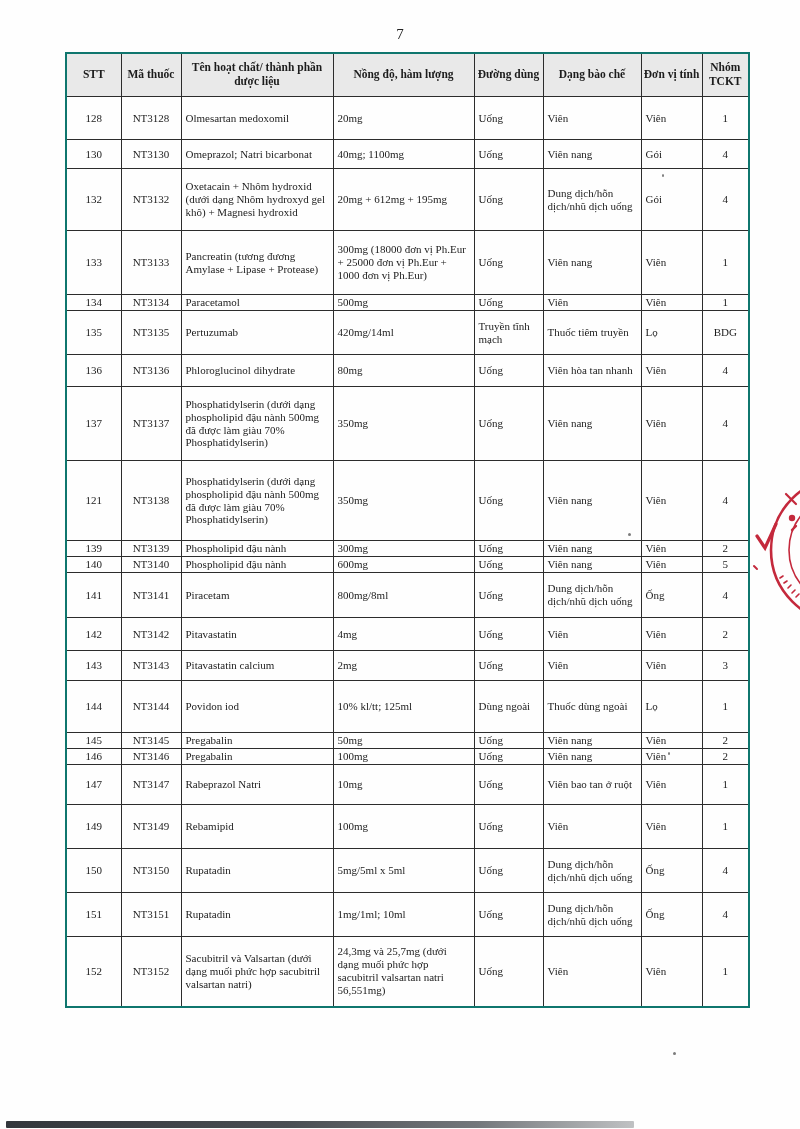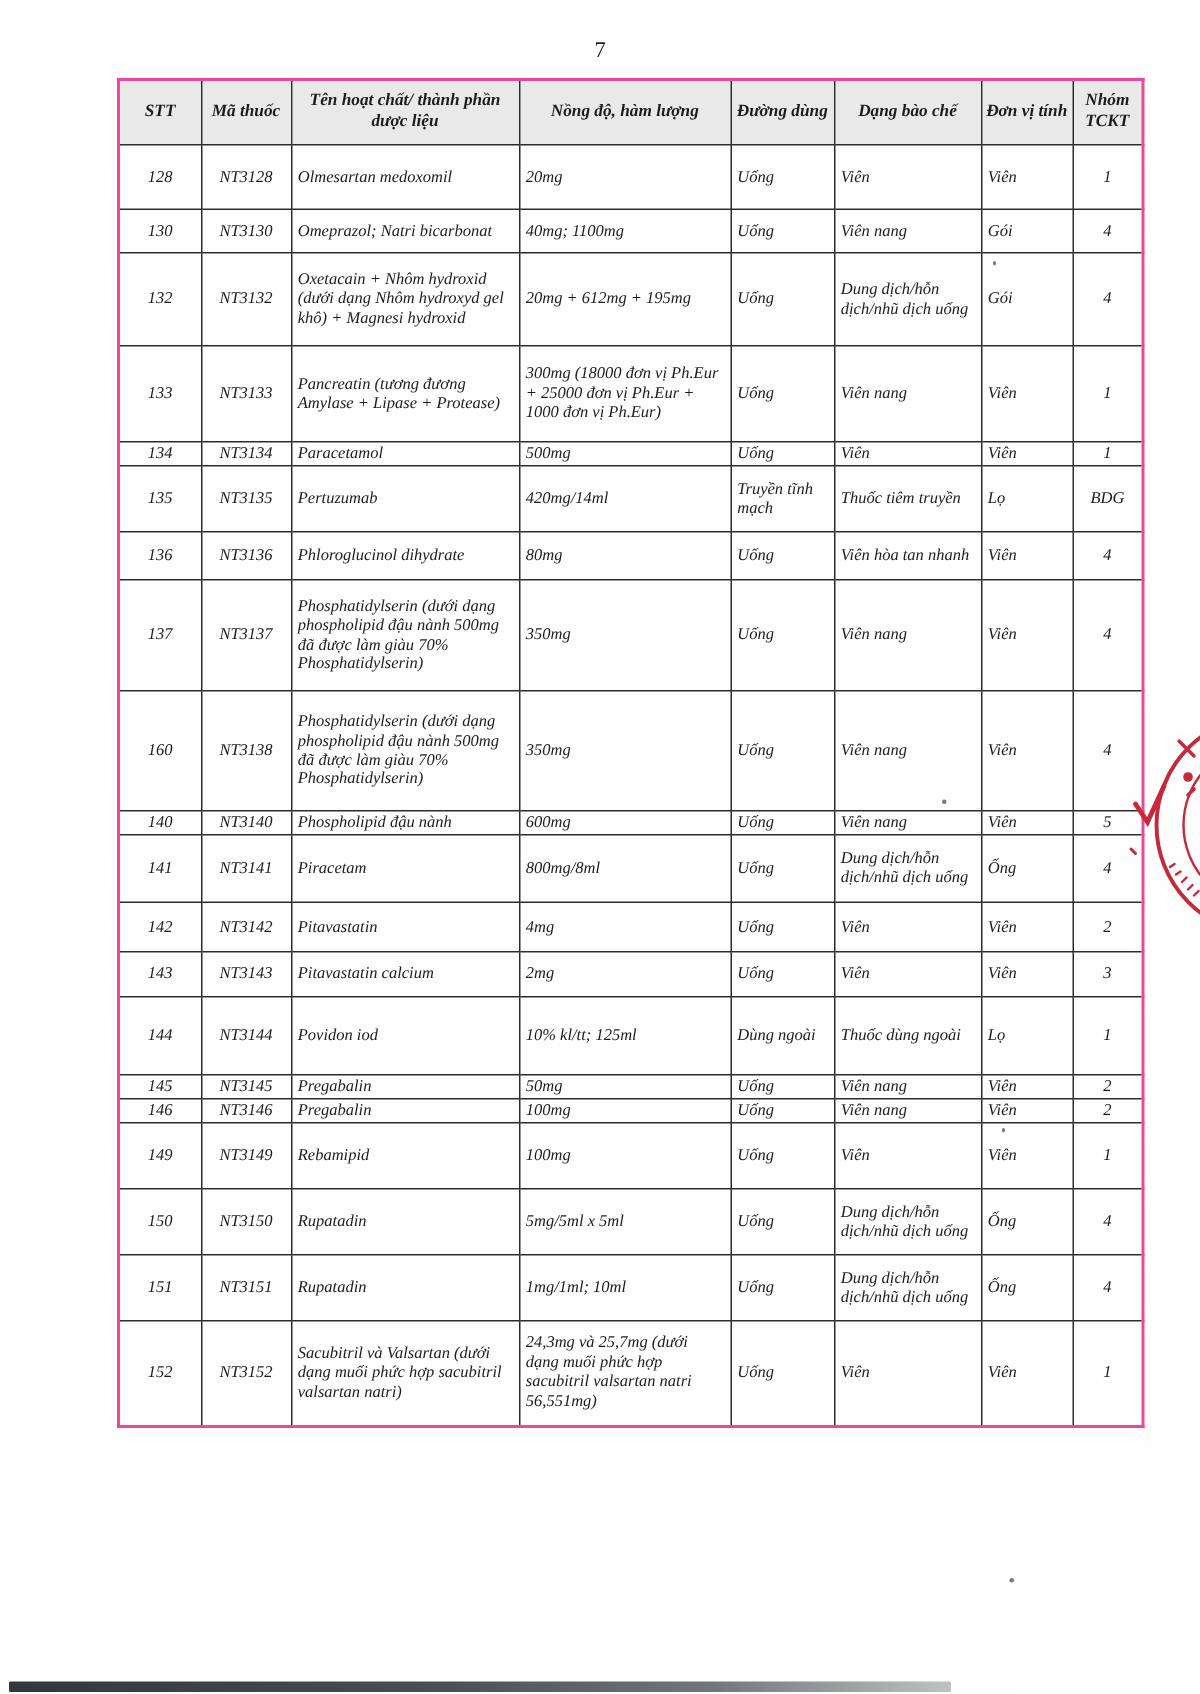--- a/index.html
+++ b/index.html
@@ -6,25 +6,24 @@
   .page {
     position:relative; width:800px; height:1129px; margin:0 auto;
     background:#fefefe; overflow:hidden;
     font-family:"Liberation Serif","DejaVu Serif",serif; color:#1c1c1c;
   }
   .page-number {
     position:absolute; top:26px; left:0; right:0;
     text-align:center; font-size:15px; color:#222;
   }
   table.drug-table {
-    position:absolute; left:78px; top:52px; width:683px;
+    position:absolute; left:65px; top:52px; width:683px;
     border-collapse:collapse; table-layout:fixed;
     font-size:11px; line-height:1.18;
-    border:2px solid #ec4899;
-    font-style:italic;
+    border:2px solid #0f766e;
   }
   .drug-table th, .drug-table td {
     border:1px solid #2c2c2c; padding:1px 4px;
     vertical-align:middle; overflow:hidden; word-wrap:break-word;
   }
   .drug-table thead th {
     background:#e9e9e9; font-weight:bold; font-size:11.5px;
     text-align:center; height:38px; padding:2px 2px;
   }
   td.c-stt, td.c-group, td.c-code { text-align:center; }
@@ -146,28 +145,38 @@
           <td class="c-stt">137</td>
           <td class="c-code">NT3137</td>
           <td class="c-name">Phosphatidylserin (dưới dạng phospholipid đậu nành 500mg đã được làm giàu 70% Phosphatidylserin)</td>
           <td class="c-strength">350mg</td>
           <td class="c-route">Uống</td>
           <td class="c-form">Viên nang</td>
           <td class="c-unit">Viên</td>
           <td class="c-group">4</td>
         </tr>
         <tr style="height: 80px;">
-          <td class="c-stt">160</td>
+          <td class="c-stt">121</td>
           <td class="c-code">NT3138</td>
           <td class="c-name">Phosphatidylserin (dưới dạng phospholipid đậu nành 500mg đã được làm giàu 70% Phosphatidylserin)</td>
           <td class="c-strength">350mg</td>
           <td class="c-route">Uống</td>
           <td class="c-form">Viên nang</td>
           <td class="c-unit">Viên</td>
           <td class="c-group">4</td>
+        </tr>
+        <tr style="height: 16px;">
+          <td class="c-stt">139</td>
+          <td class="c-code">NT3139</td>
+          <td class="c-name">Phospholipid đậu nành</td>
+          <td class="c-strength">300mg</td>
+          <td class="c-route">Uống</td>
+          <td class="c-form">Viên nang</td>
+          <td class="c-unit">Viên</td>
+          <td class="c-group">2</td>
         </tr>
         <tr style="height: 16px;">
           <td class="c-stt">140</td>
           <td class="c-code">NT3140</td>
           <td class="c-name">Phospholipid đậu nành</td>
           <td class="c-strength">600mg</td>
           <td class="c-route">Uống</td>
           <td class="c-form">Viên nang</td>
           <td class="c-unit">Viên</td>
           <td class="c-group">5</td>
@@ -224,20 +233,30 @@
         </tr>
         <tr style="height: 16px;">
           <td class="c-stt">146</td>
           <td class="c-code">NT3146</td>
           <td class="c-name">Pregabalin</td>
           <td class="c-strength">100mg</td>
           <td class="c-route">Uống</td>
           <td class="c-form">Viên nang</td>
           <td class="c-unit">Viên</td>
           <td class="c-group">2</td>
+        </tr>
+        <tr style="height: 40px;">
+          <td class="c-stt">147</td>
+          <td class="c-code">NT3147</td>
+          <td class="c-name">Rabeprazol Natri</td>
+          <td class="c-strength">10mg</td>
+          <td class="c-route">Uống</td>
+          <td class="c-form">Viên bao tan ở ruột</td>
+          <td class="c-unit">Viên</td>
+          <td class="c-group">1</td>
         </tr>
         <tr style="height: 44px;">
           <td class="c-stt">149</td>
           <td class="c-code">NT3149</td>
           <td class="c-name">Rebamipid</td>
           <td class="c-strength">100mg</td>
           <td class="c-route">Uống</td>
           <td class="c-form">Viên</td>
           <td class="c-unit">Viên</td>
           <td class="c-group">1</td>

